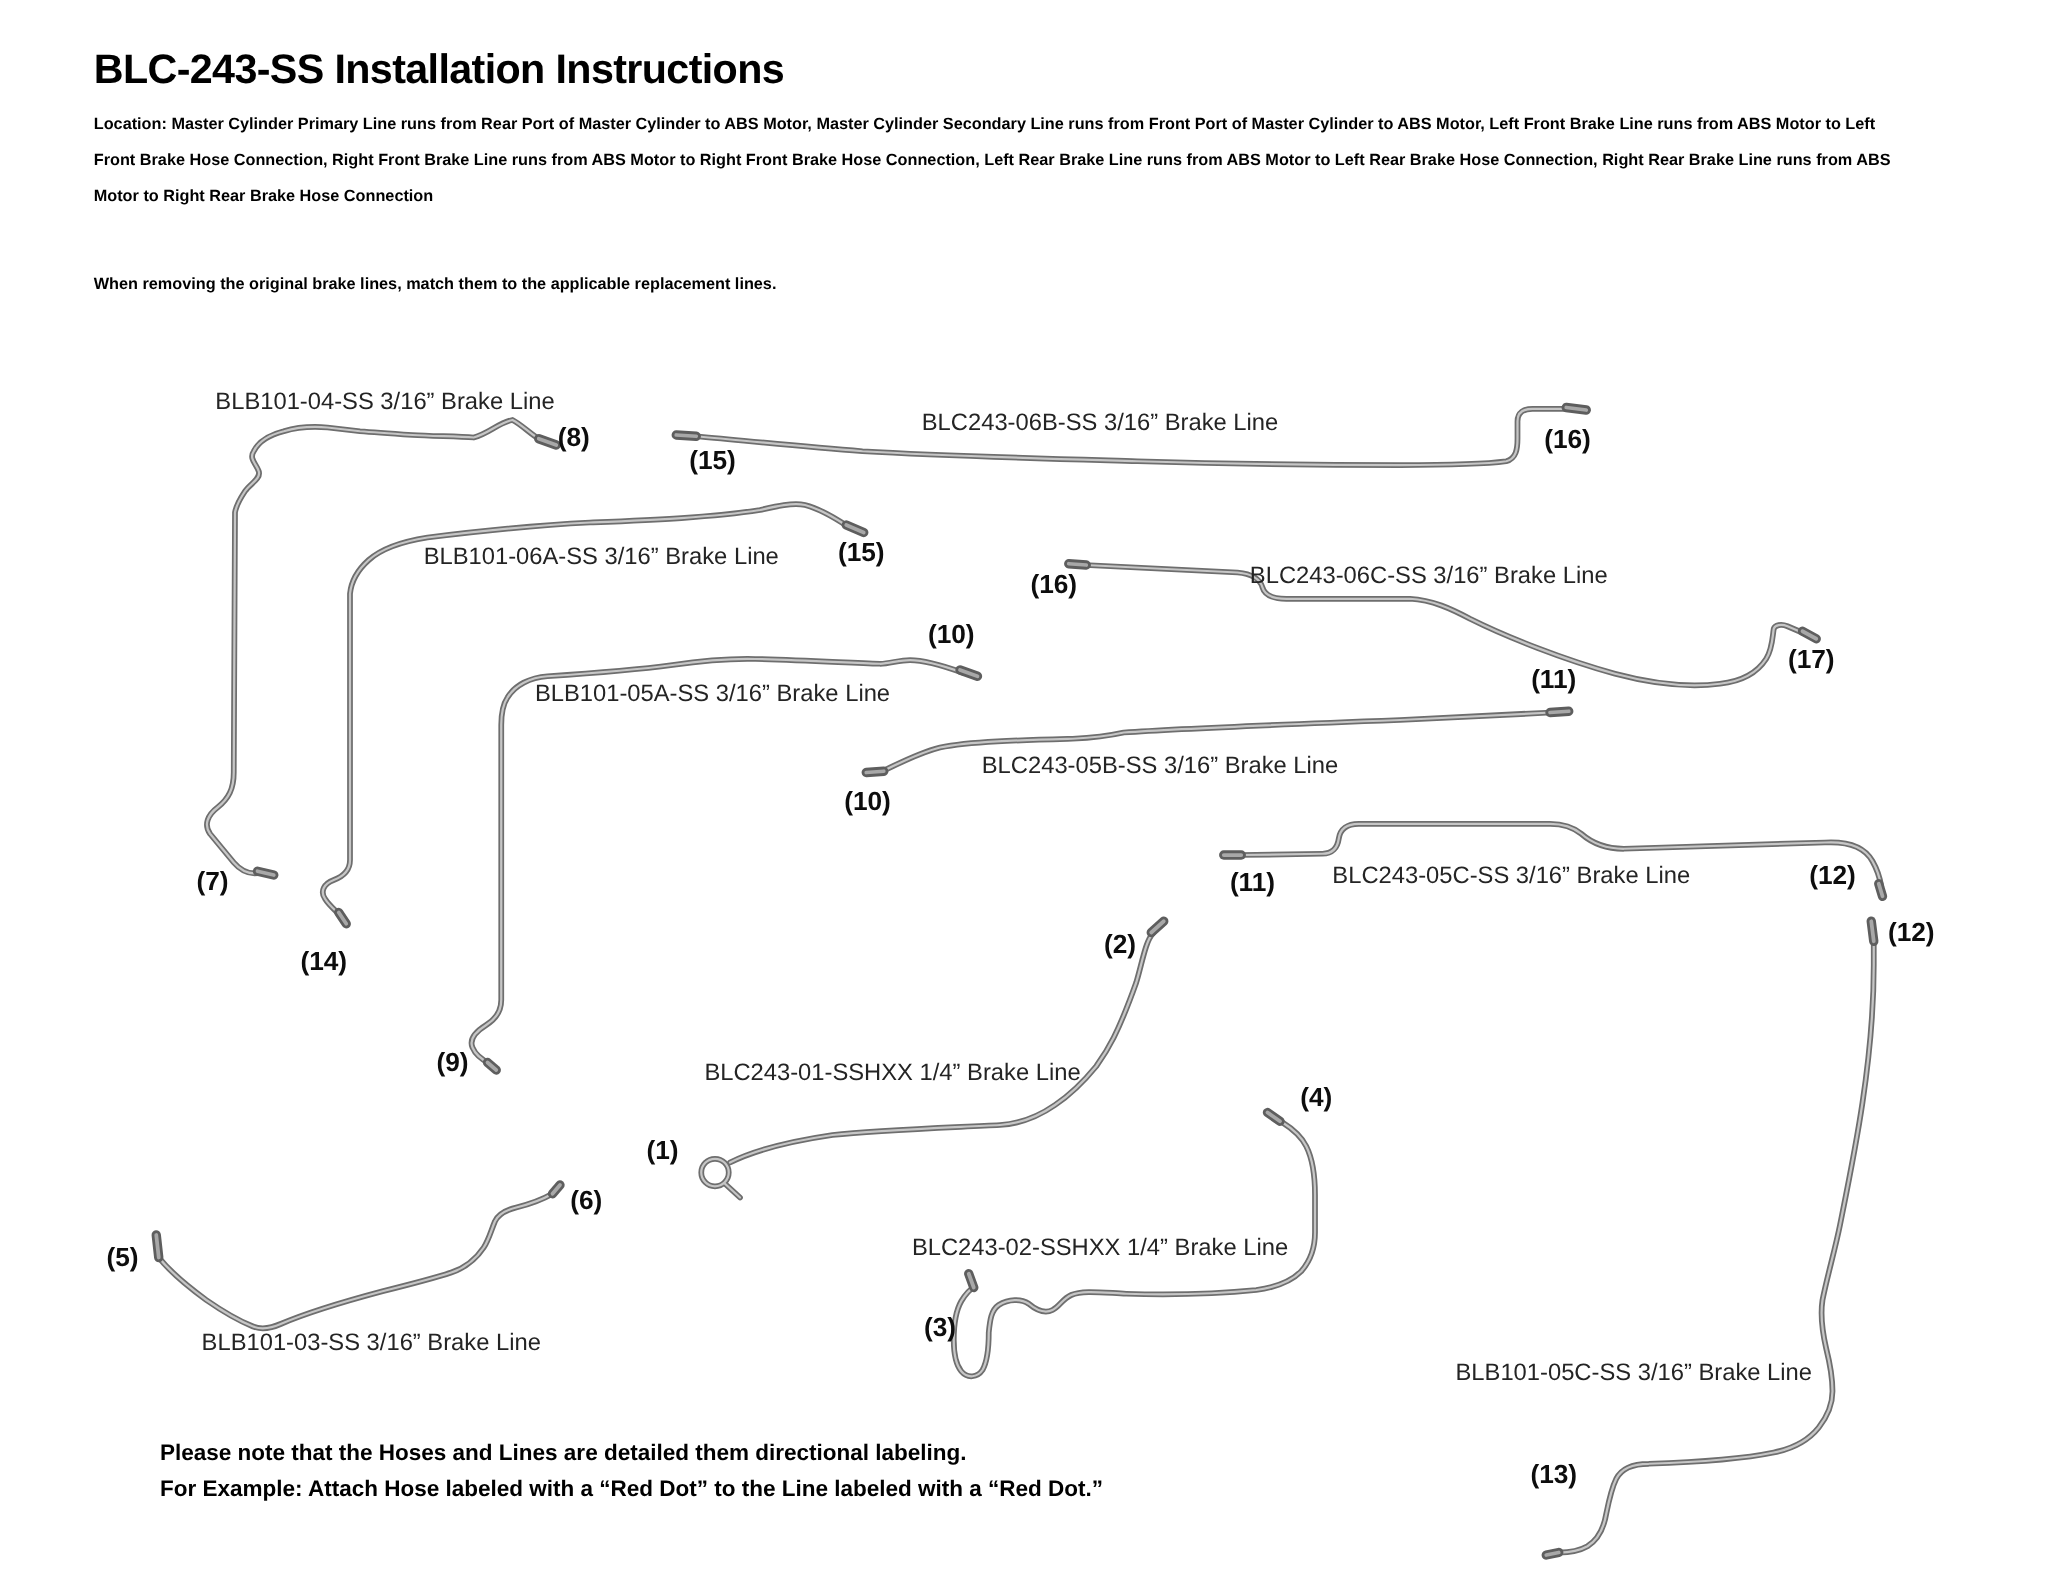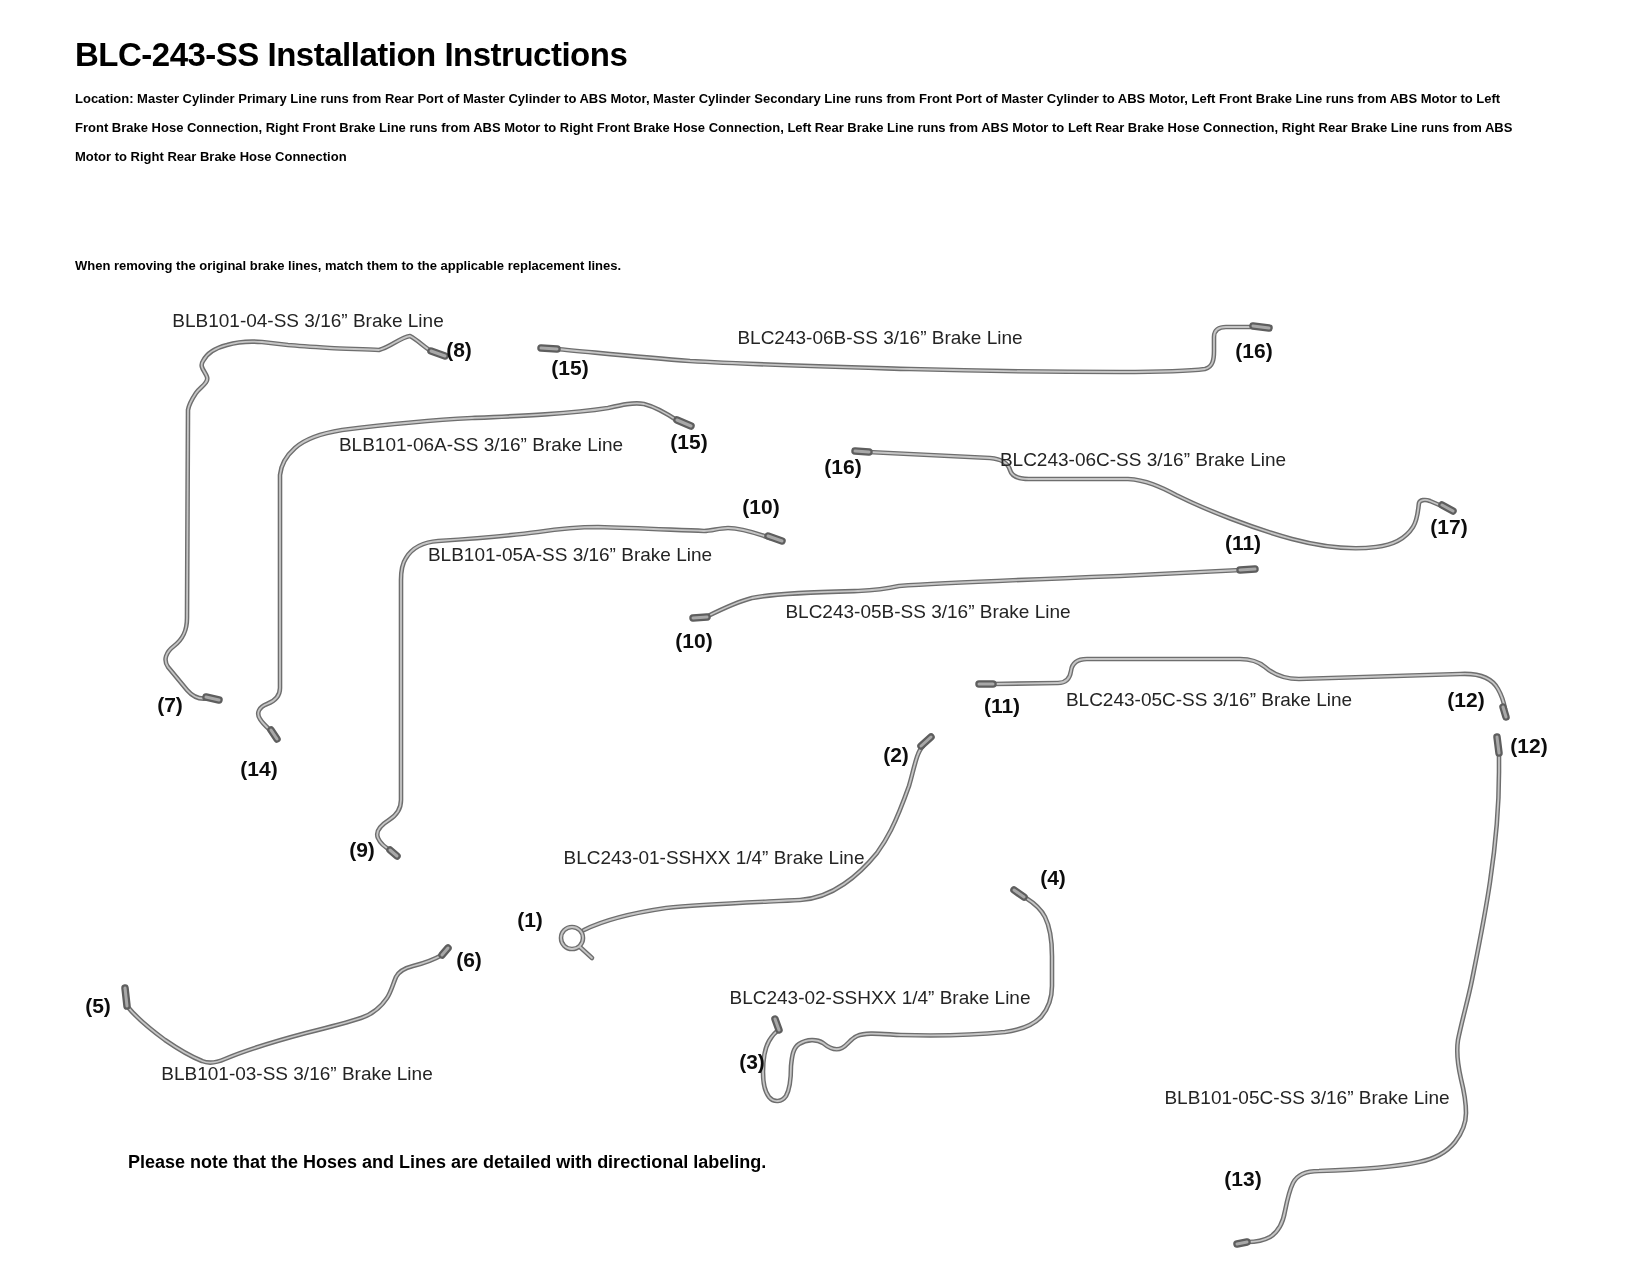--- a/index.html
+++ b/index.html
@@ -4,21 +4,21 @@
 <style>
   html,body{margin:0;padding:0;background:#ffffff;}
   body{width:1650px;height:1275px;position:relative;overflow:hidden;
        font-family:"Liberation Sans", sans-serif;color:#000;}
   .page{position:absolute;inset:0;width:1650px;height:1033px;}
   .title{position:absolute;left:75px;top:36px;font-size:33px;font-weight:700;
          letter-spacing:-0.5px;margin:0;color:#000;}
   .para{position:absolute;left:75px;font-size:13px;font-weight:700;
         line-height:29px;color:#000;margin:0;}
   .location{top:84px;width:1440px;}
-  .removal{top:212px;width:1200px;margin-top:39px;}
+  .removal{top:212px;width:1200px;}
   .footer{position:absolute;left:128px;top:1148px;font-size:18px;font-weight:700;
           line-height:29px;color:#000;}
   .diagram-svg{position:absolute;left:0;top:0;width:1650px;height:1275px;}
   .line-label{font-family:"Liberation Sans", sans-serif;font-size:19px;fill:#242424;}
   .callout{font-family:"Liberation Sans", sans-serif;font-size:21px;font-weight:700;fill:#0d0d0d;}
 </style>
 </head>
 <body>
 
 <div class="page">
@@ -146,15 +146,16 @@
         <path d="M 1497,737 L 1499,753" fill="none" stroke="#a8a8a8" stroke-width="3" stroke-linecap="round" stroke-linejoin="round"></path>
         <path d="M 1247,1242 L 1237,1244" fill="none" stroke="#5e5e5e" stroke-width="7.5" stroke-linecap="round" stroke-linejoin="round"></path>
         <path d="M 1247,1242 L 1237,1244" fill="none" stroke="#a8a8a8" stroke-width="3" stroke-linecap="round" stroke-linejoin="round"></path>
         <text x="1307" y="1104" text-anchor="middle" class="line-label">BLB101-05C-SS 3/16” Brake Line</text>
         <text x="1529" y="753" text-anchor="middle" class="callout">(12)</text>
         <text x="1243" y="1186" text-anchor="middle" class="callout">(13)</text>
       </g>
     </svg>
 
   <div class="footer">
-    <div>Please note that the Hoses and Lines are detailed with directional labeling.</div>
+    <div>Please note that the Hoses and Lines are detailed them directional labeling.</div>
+    <div>For Example: Attach Hose labeled with a “Red Dot” to the Line labeled with a “Red Dot.”</div>
   </div>
 </div>
 
 </body></html>

